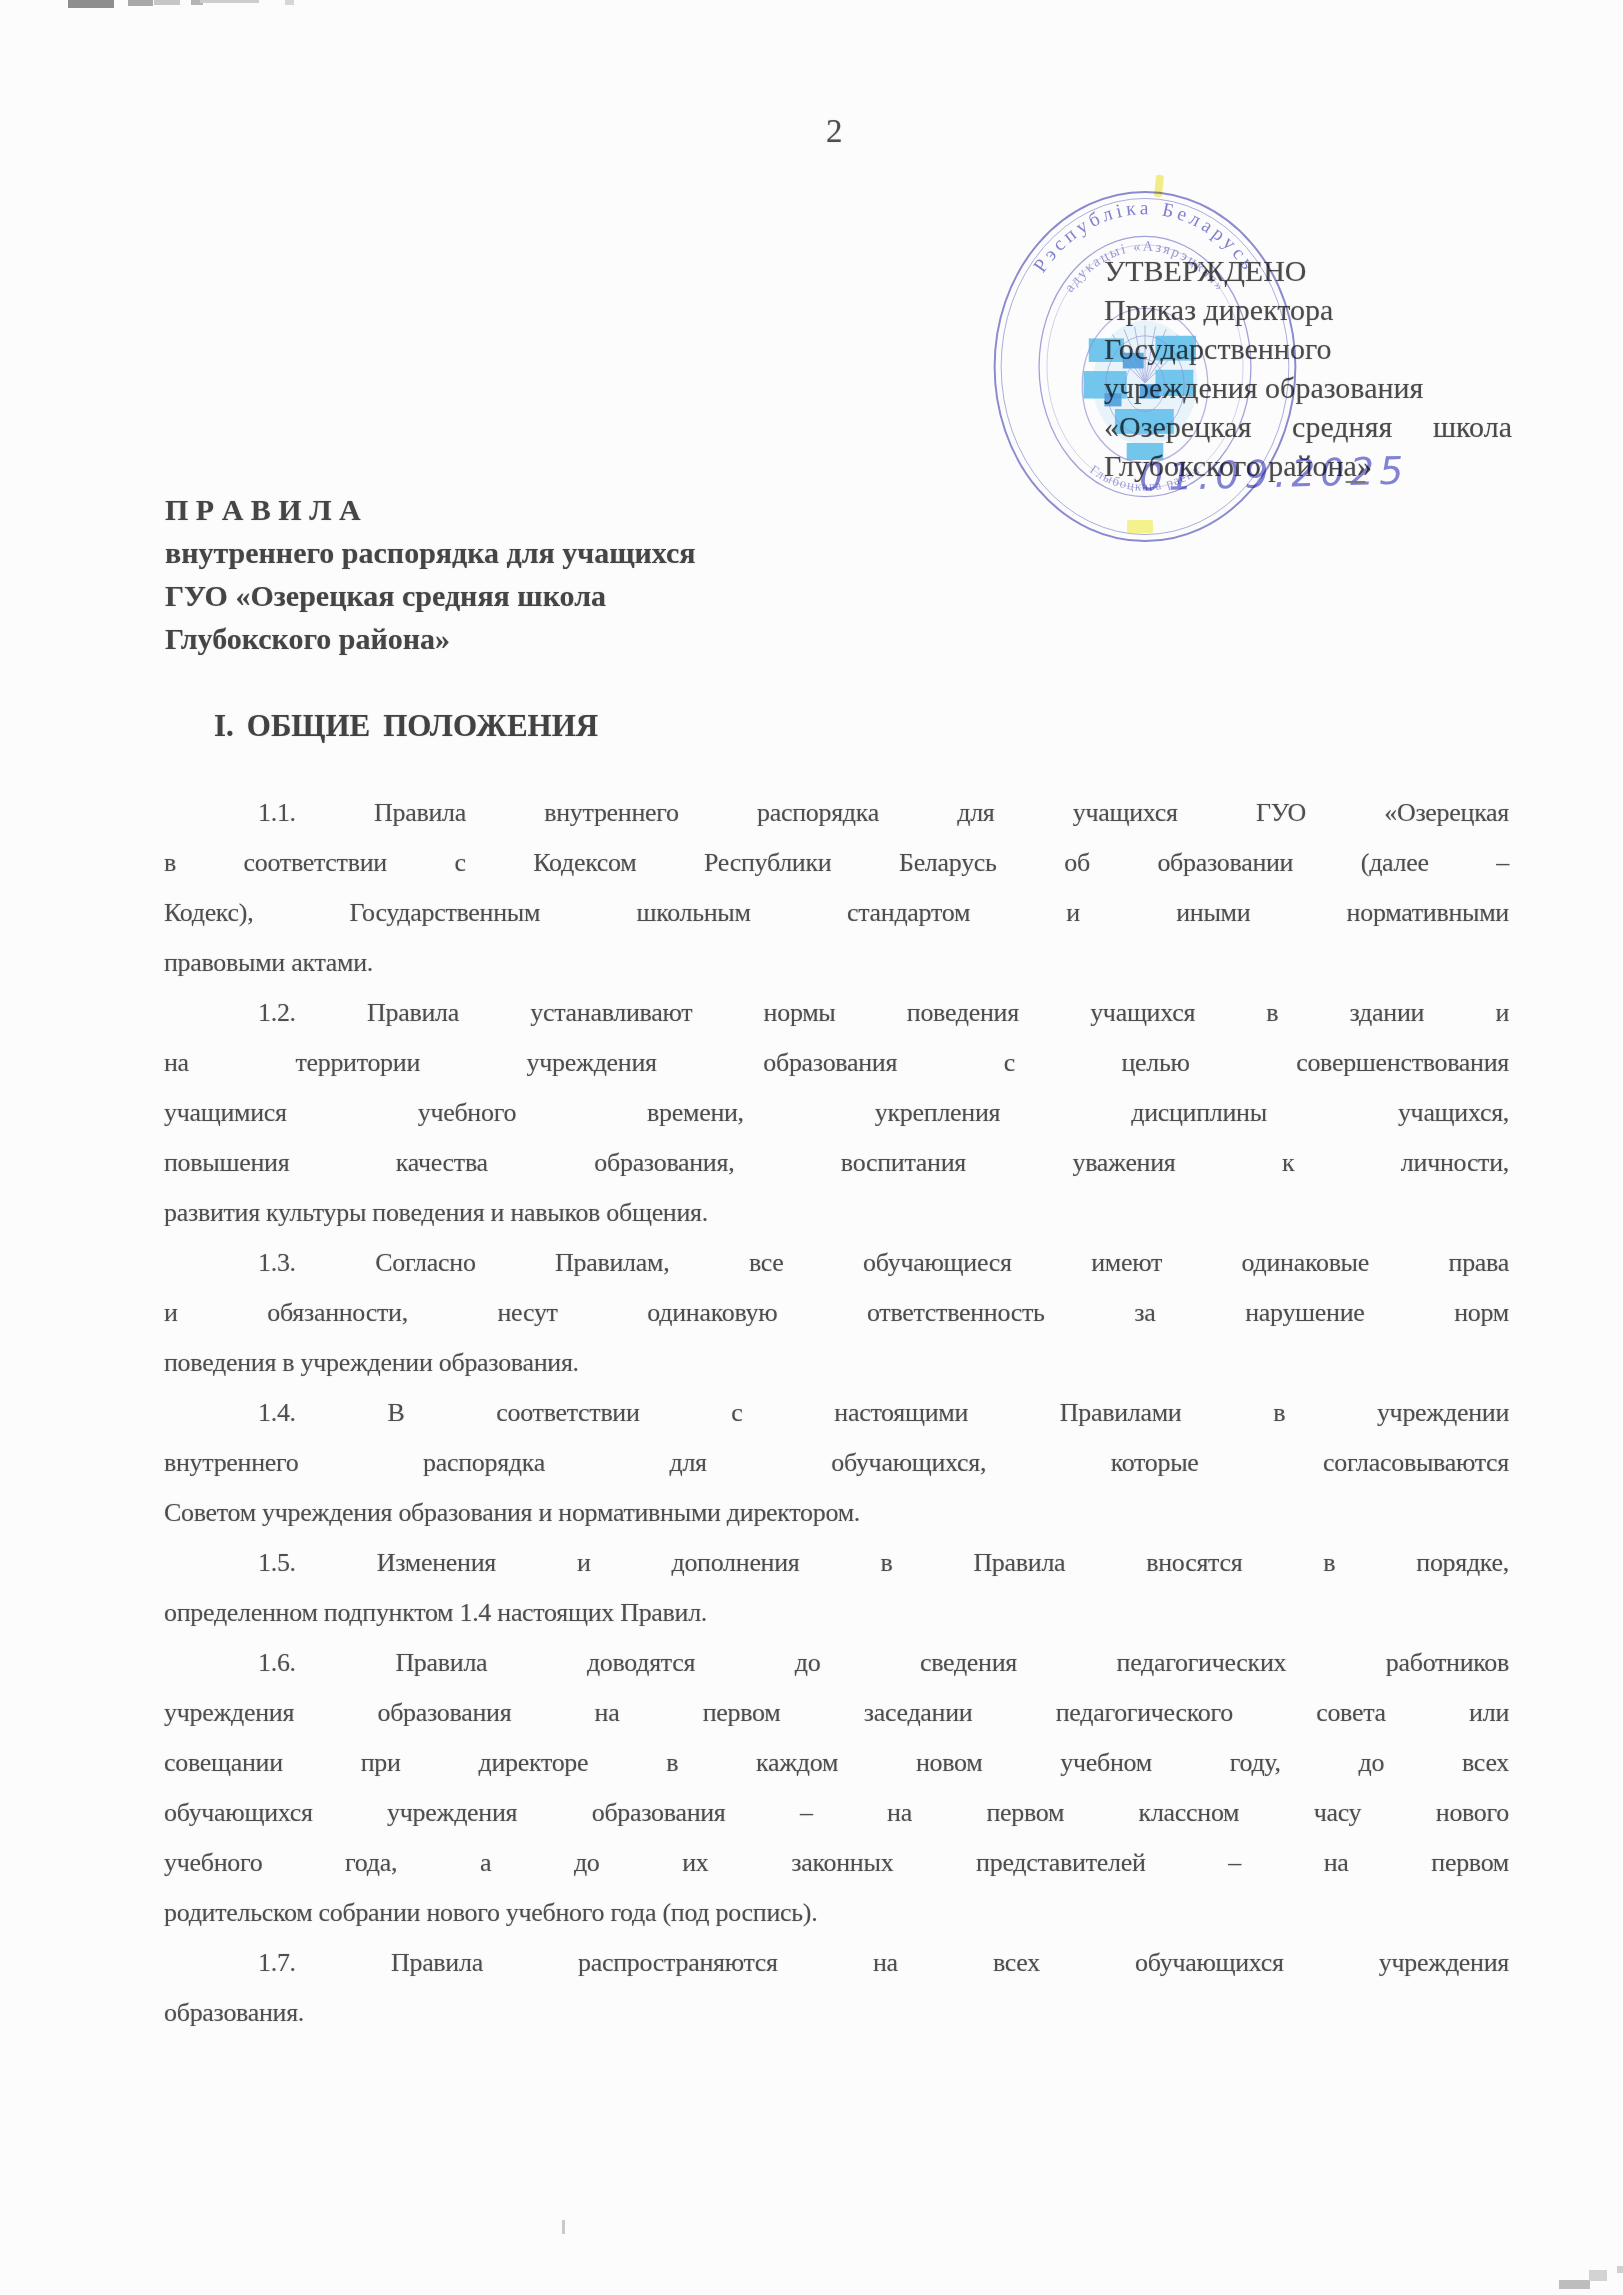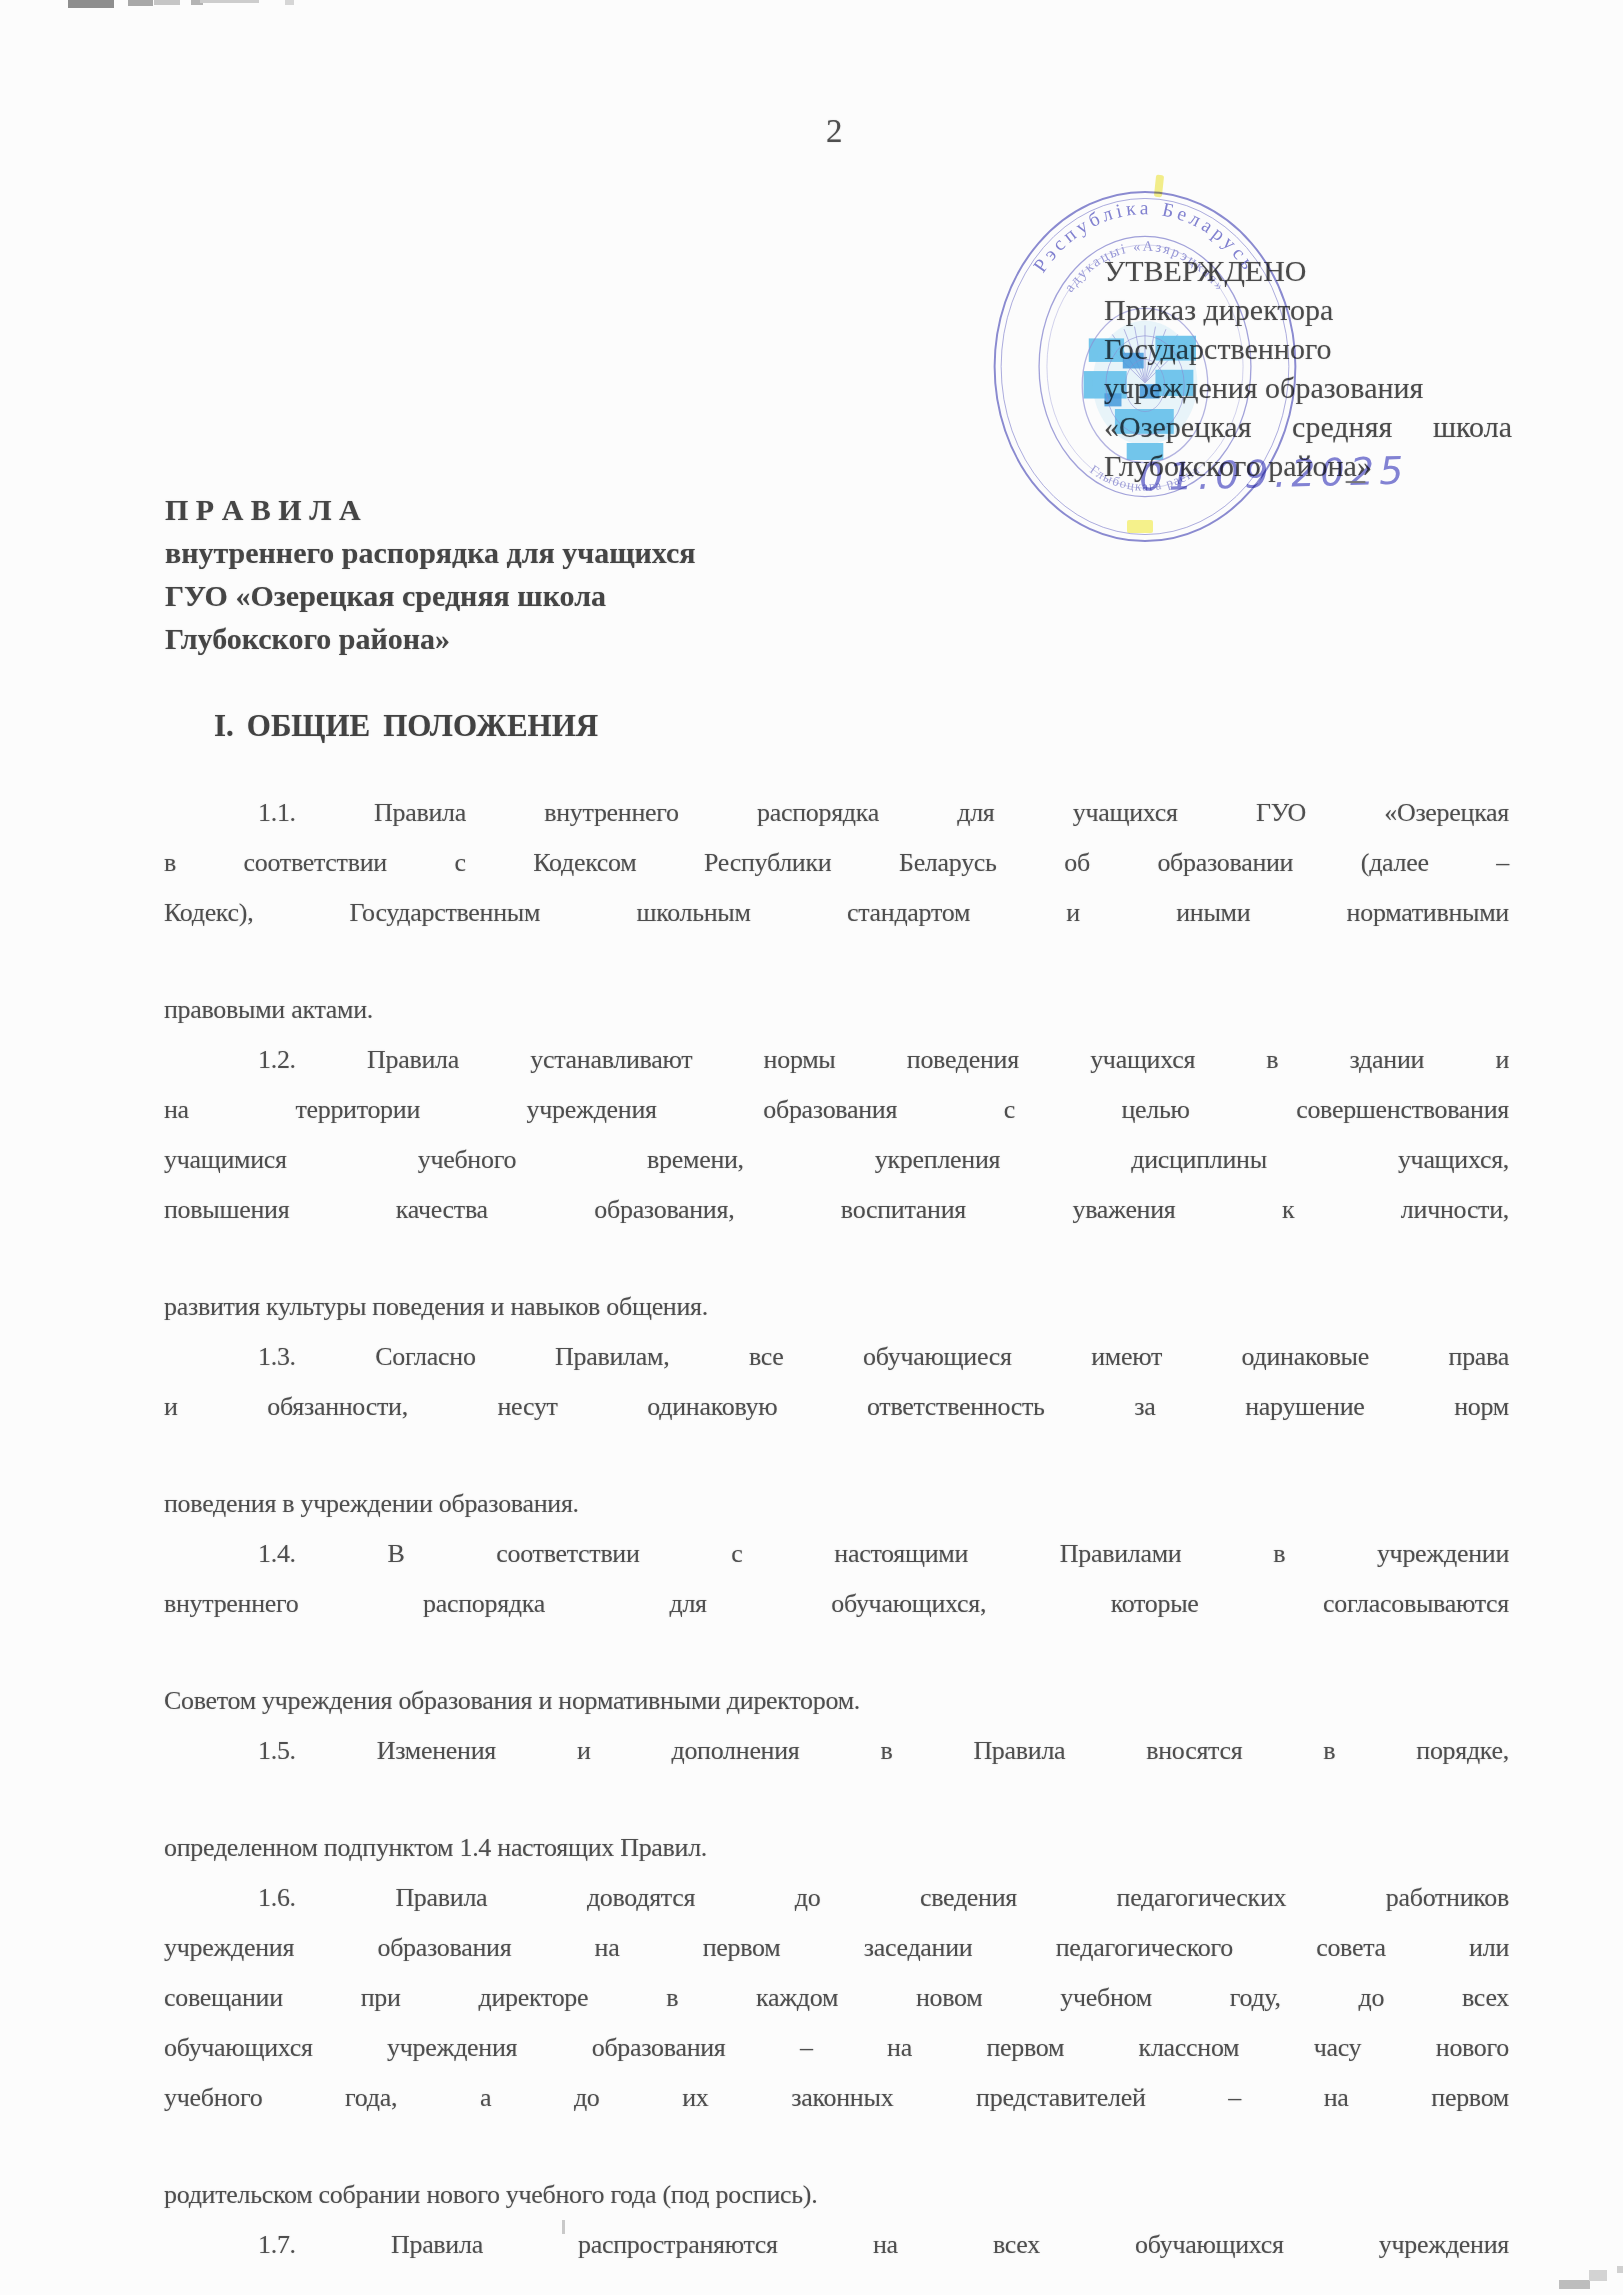--- a/index.html
+++ b/index.html
@@ -23,21 +23,21 @@
   
   .title{position:absolute;left:165px;top:488px;width:982px;font-size:30px;line-height:43px;
          font-weight:bold;color:#454545;}
   .heading{position:absolute;left:214px;top:708px;font-size:31px;font-weight:bold;
            color:#424242;word-spacing:5.2px;}
   
   .body{position:absolute;left:164px;top:788px;width:1345px;font-size:26px;line-height:50px;
         color:#4e4e4e;letter-spacing:-0.3px;}
   .body .line{text-align:justify;text-align-last:justify;white-space:normal;}
   .body .line.first{text-indent:94px;}
-  .body .line.last{text-align-last:left;margin-top:47px;}
+  .body .line.last{text-align-last:left;}
   
   .art{position:absolute;z-index:6;}
 </style>
 </head>
 <body>
 
 <div class="page">
 
   <div class="art" style="left:68px;top:0;width:46px;height:7.9px;background:#8e8e8e;"></div>
   <div class="art" style="left:128px;top:0;width:25px;height:5.9px;background:#a8a8a8;"></div>

